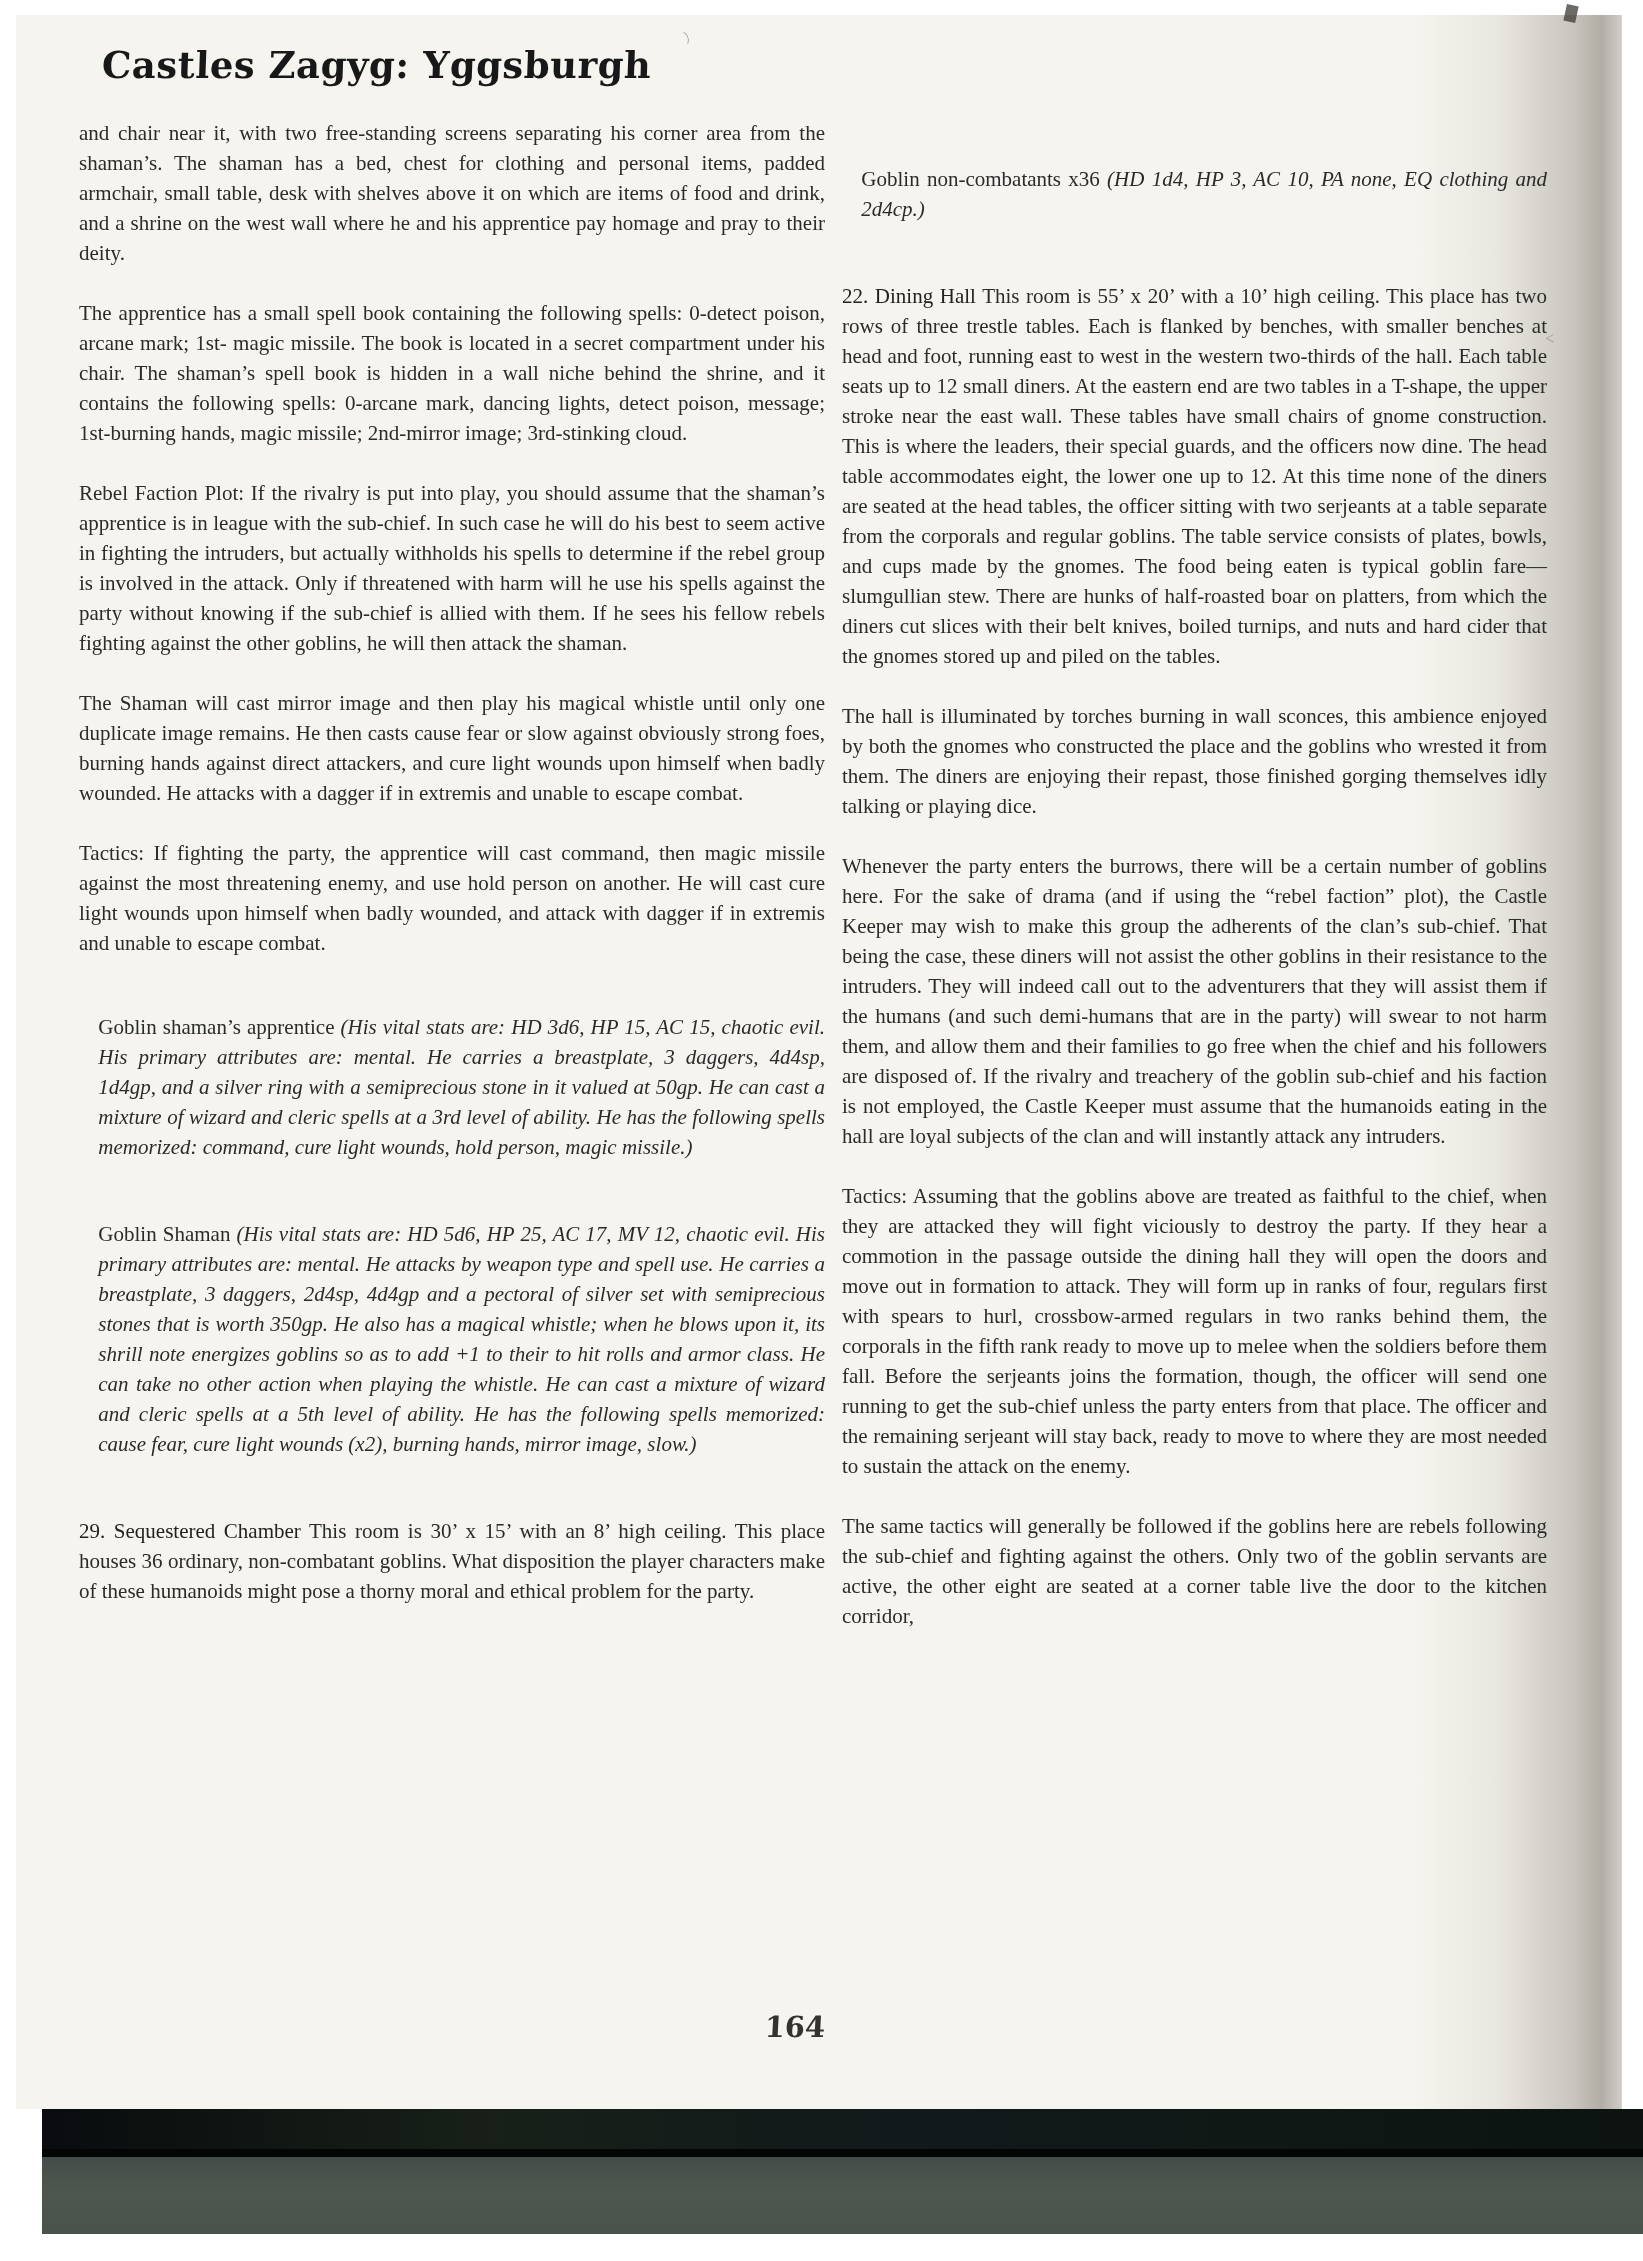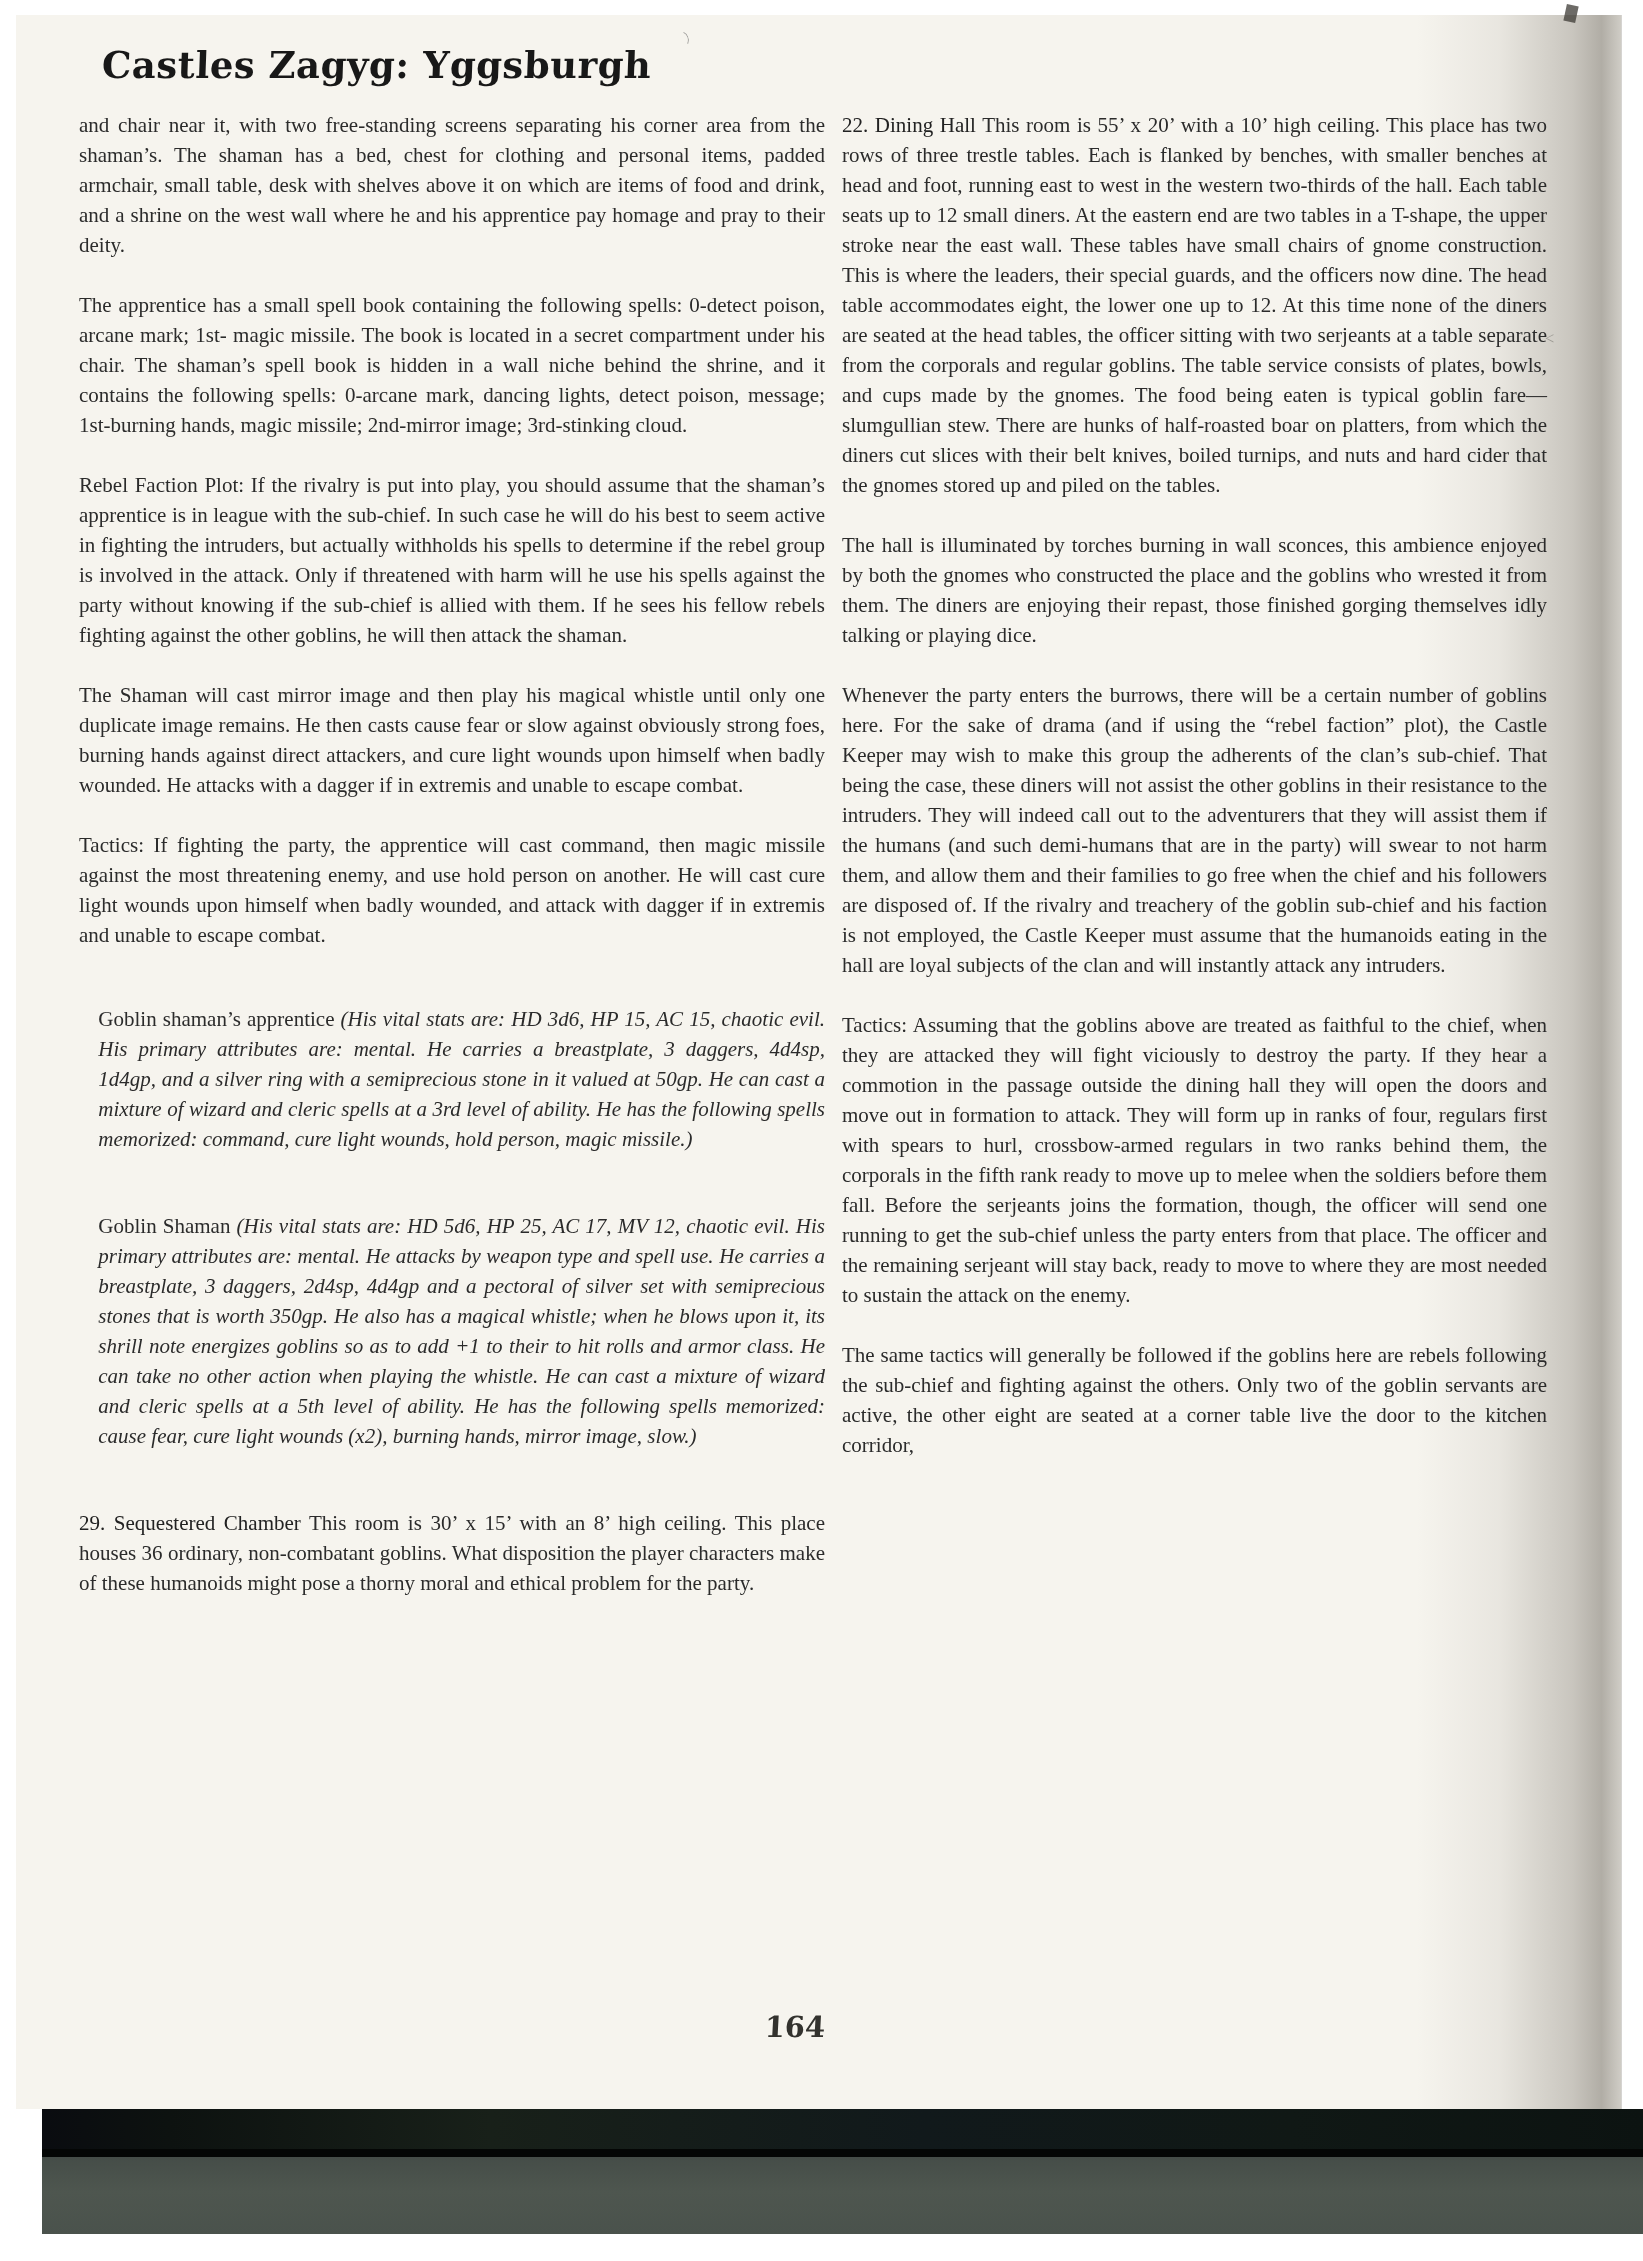--- a/index.html
+++ b/index.html
@@ -41,21 +41,21 @@
   .col {
     position: absolute;
     top: 110px;
     font-size: 21px;
     line-height: 30px;
     text-align: justify;
     color: #2b2b2b;
   }
   .col-left  { left: 79px;  width: 746px; }
   .col-right { left: 842px; width: 705px; }
-  .col p { margin: 0 0 30px 0; }
+  .col p { margin: 8px 0 30px 0; }
   .col p.stat {
     margin: 54px 0 57px 19.3px;
     font-style: italic;
   }
   .col p.stat .lead { font-style: normal; }
   .col p strong { font-weight: 400; color: #222; }
   .page-number {
     position: absolute;
     left: 754px; top: 2010px;
     width: 82px;
@@ -108,20 +108,21 @@
     <p class="para">and chair near it, with two free-standing screens separating his corner area from the shaman’s. The shaman has a bed, chest for clothing and personal items, padded armchair, small table, desk with shelves above it on which are items of food and drink, and a shrine on the west wall where he and his apprentice pay homage and pray to their deity.</p>
     <p class="para">The apprentice has a small spell book containing the following spells: 0-detect poison, arcane mark; 1st- magic missile. The book is located in a secret compartment under his chair. The shaman’s spell book is hidden in a wall niche behind the shrine, and it contains the following spells: 0-arcane mark, dancing lights, detect poison, message; 1st-burning hands, magic missile; 2nd-mirror image; 3rd-stinking cloud.</p>
     <p class="para">Rebel Faction Plot: If the rivalry is put into play, you should assume that the shaman’s apprentice is in league with the sub-chief. In such case he will do his best to seem active in fighting the intruders, but actually withholds his spells to determine if the rebel group is involved in the attack. Only if threatened with harm will he use his spells against the party without knowing if the sub-chief is allied with them. If he sees his fellow rebels fighting against the other goblins, he will then attack the shaman.</p>
     <p class="para">The Shaman will cast mirror image and then play his magical whistle until only one duplicate image remains. He then casts cause fear or slow against obviously strong foes, burning hands against direct attackers, and cure light wounds upon himself when badly wounded. He attacks with a dagger if in extremis and unable to escape combat.</p>
     <p class="para">Tactics: If fighting the party, the apprentice will cast command, then magic missile against the most threatening enemy, and use hold person on another. He will cast cure light wounds upon himself when badly wounded, and attack with dagger if in extremis and unable to escape combat.</p>
     <p class="stat"><span class="lead">Goblin shaman’s apprentice </span><span>(His vital stats are: HD 3d6, HP 15, AC 15, chaotic evil. His primary attributes are: mental.  He carries a breastplate, 3 daggers, 4d4sp, 1d4gp, and a silver ring with a semiprecious stone in it valued at 50gp. He can cast a mixture of wizard and cleric spells at a 3rd level of ability. He has the following spells memorized: command, cure light wounds, hold person, magic missile.)</span></p>
     <p class="stat"><span class="lead">Goblin Shaman </span><span>(His vital stats are: HD 5d6, HP 25, AC 17, MV 12, chaotic evil. His primary attributes are: mental. He attacks by weapon type and spell use. He carries a breastplate, 3 daggers, 2d4sp, 4d4gp and a pectoral of silver set with semiprecious stones that is worth 350gp. He also has a magical whistle; when he blows upon it, its shrill note energizes goblins so as to add +1 to their to hit rolls and armor class. He can take no other action when playing the whistle. He can cast a mixture of wizard and cleric spells at a 5th level of ability. He has the following spells memorized: cause fear, cure light wounds (x2), burning hands, mirror image, slow.)</span></p>
     <p class="para"><strong>29. Sequestered Chamber</strong> This room is 30’ x 15’ with an 8’ high ceiling. This place houses 36 ordinary, non-combatant goblins. What disposition the player characters make of these humanoids might pose a thorny moral and ethical problem for the party.</p>
   </div>
 <div class="col col-right" id="col-right">
+    <p class="stat"><span class="lead">Goblin non-combatants x36 </span><span>(HD 1d4, HP 3, AC 10, PA none, EQ clothing and 2d4cp.)</span></p>
     <p class="para"><strong>22. Dining Hall</strong> This room is 55’ x 20’ with a 10’ high ceiling. This place has two rows of three trestle tables. Each is flanked by benches, with smaller benches at head and foot, running east to west in the western two-thirds of the hall. Each table seats up to 12 small diners. At the eastern end are two tables in a T-shape, the upper stroke near the east wall. These tables have small chairs of gnome construction. This is where the leaders, their special guards, and the officers now dine. The head table accommodates eight, the lower one up to 12. At this time none of the diners are seated at the head tables, the officer sitting with two serjeants at a table separate from the corporals and regular goblins. The table service consists of plates, bowls, and cups made by the gnomes. The food being eaten is typical goblin fare—slumgullian stew. There are hunks of half-roasted boar on platters, from which the diners cut slices with their belt knives, boiled turnips, and nuts and hard cider that the gnomes stored up and piled on the tables.</p>
     <p class="para">The hall is illuminated by torches burning in wall sconces, this ambience enjoyed by both the gnomes who constructed the place and the goblins who wrested it from them. The diners are enjoying their repast, those finished gorging themselves idly talking or playing dice.</p>
     <p class="para">Whenever the party enters the burrows, there will be a certain number of goblins here. For the sake of drama (and if using the “rebel faction” plot), the Castle Keeper may wish to make this group the adherents of the clan’s sub-chief. That being the case, these diners will not assist the other goblins in their resistance to the intruders. They will indeed call out to the adventurers that they will assist them if the humans (and such demi-humans that are in the party) will swear to not harm them, and allow them and their families to go free when the chief and his followers are disposed of. If the rivalry and treachery of the goblin sub-chief and his faction is not employed, the Castle Keeper must assume that the humanoids eating in the hall are loyal subjects of the clan and will instantly attack any intruders.</p>
     <p class="para">Tactics: Assuming that the goblins above are treated as faithful to the chief, when they are attacked they will fight viciously to destroy the party. If they hear a commotion in the passage outside the dining hall they will open the doors and move out in formation to attack. They will form up in ranks of four, regulars first with spears to hurl, crossbow-armed regulars in two ranks behind them, the corporals in the fifth rank ready to move up to melee when the soldiers before them fall. Before the serjeants joins the formation, though, the officer will send one running to get the sub-chief unless the party enters from that place. The officer and the remaining serjeant will stay back, ready to move to where they are most needed to sustain the attack on the enemy.</p>
     <p class="para">The same tactics will generally be followed if the goblins here are rebels following the sub-chief and fighting against the others. Only two of the goblin servants are active, the other eight are seated at a corner table live the door to the kitchen corridor,</p>
   </div>
 
 <div class="page-number">164</div>
 
 <div class="strip strip-dark"></div>

